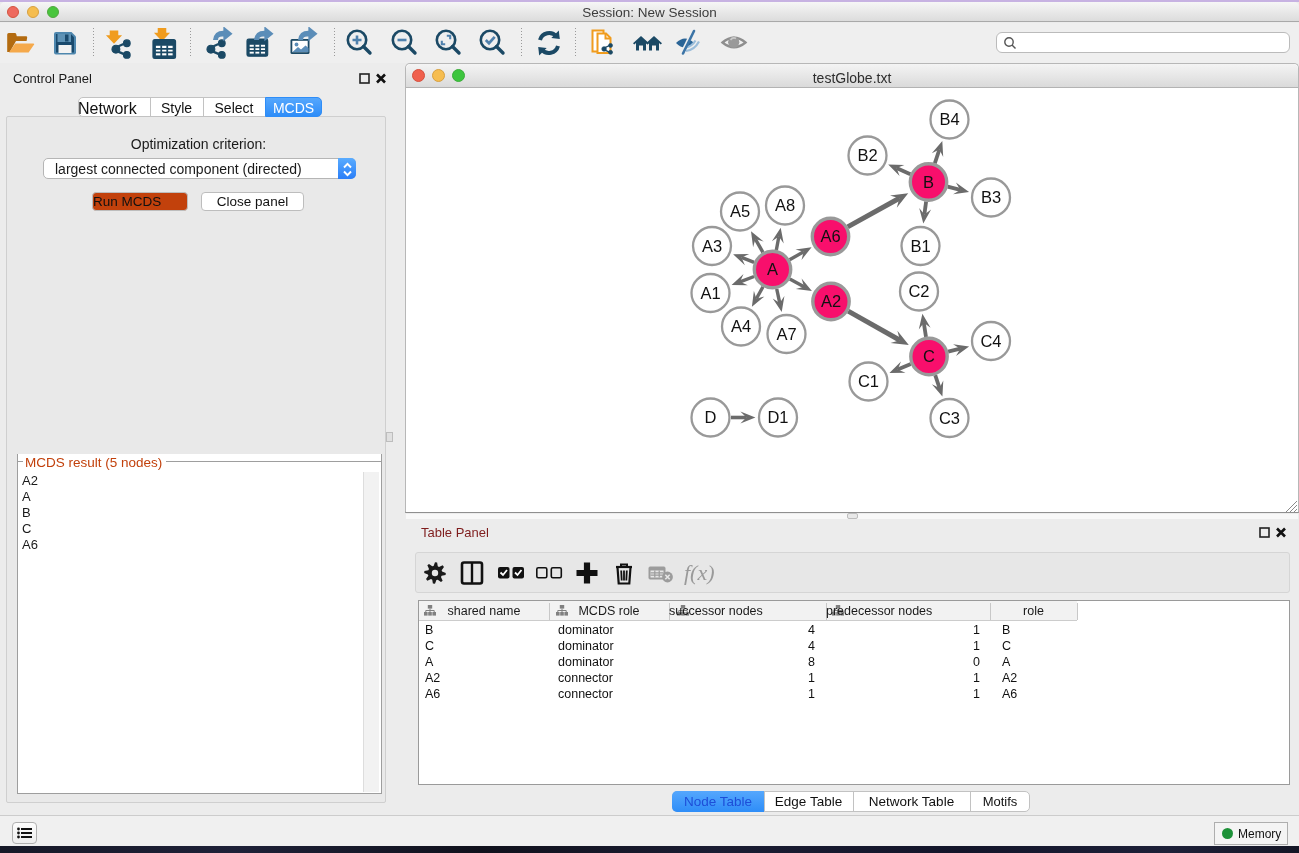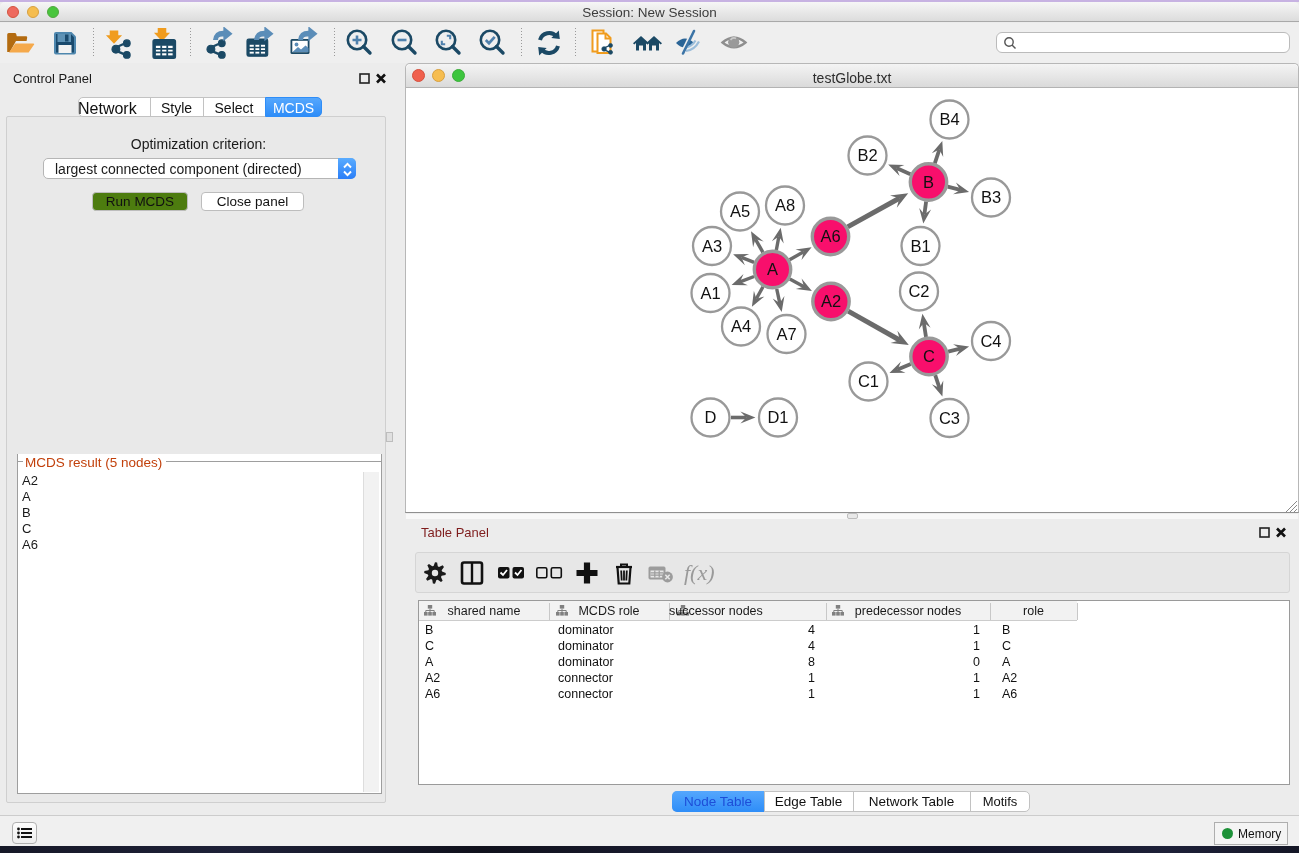--- a/index.html
+++ b/index.html
@@ -186,21 +186,21 @@
 
 <div class="abs" style="left:0px;top:136px;width:397px;text-align:center;font-size:14px;color:#1a1a1a">Optimization criterion:</div>
 <div class="abs" style="left:43px;top:158px;width:313px;height:21px;background:#fff;border:1px solid #b5b5b5;border-radius:5px"></div>
 <div class="abs" style="left:55px;top:161px;font-size:14px;color:#1a1a1a">largest connected component (directed)</div>
 <div class="abs" style="left:338px;top:158px;width:18px;height:21px;background:linear-gradient(#5aacff,#2a7ef8);border-radius:0 5px 5px 0"></div>
 <svg class="abs" style="left:341.5px;top:161.5px" width="11" height="15" viewBox="0 0 11 15">
     <path d="M2 5.5 L5.5 1.8 L9 5.5" stroke="#fff" stroke-width="1.9" fill="none"></path>
     <path d="M2 9.5 L5.5 13.2 L9 9.5" stroke="#fff" stroke-width="1.9" fill="none"></path>
   </svg>
 
-<div class="abs" style="left:92px;top:192px;width:96px;height:19px;background:#4d7c0f;border:1px solid #bdbdbd;border-radius:4px;text-align:center;font-size:13.5px;color:#111;line-height:18px">Run MCDS</div>
+<div class="abs" style="left:92px;top:192px;width:96px;height:19px;background:#c2410c;border:1px solid #bdbdbd;border-radius:4px;text-align:left;font-size:13.5px;color:#111;line-height:18px">Run MCDS</div>
 <div class="abs" style="left:201px;top:192px;width:103px;height:19px;background:#fff;border:1px solid #bdbdbd;border-radius:4px;text-align:center;font-size:13.5px;color:#111;line-height:18px">Close panel</div>
 
 <div class="abs" style="left:17px;top:454px;width:365px;height:340px;background:#fff"></div>
 <div class="abs" style="left:17px;top:454px;width:365px;height:340px;border:1px solid #9e9e9e;border-top:none"></div>
 <div class="abs" style="left:17px;top:461px;width:6px;height:1px;background:#9e9e9e"></div>
 <div class="abs" style="left:166px;top:461px;width:216px;height:1px;background:#9e9e9e"></div>
 <div class="abs" style="left:25px;top:455px;font-size:13.5px;color:#c2410c">MCDS result (5 nodes)</div>
 <div class="abs" style="left:22px;top:473px;font-size:13px;line-height:16px;color:#1a1a1a">A2<br>A<br>B<br>C<br>A6</div>
 <div class="abs" style="left:363px;top:472px;width:16px;height:320px;background:#f2f2f2;border-left:1px solid #ddd"></div>
 
@@ -393,21 +393,21 @@
       <rect x="3.8" y="0" width="4.4" height="3.6"></rect>
       <rect x="0" y="7" width="3.6" height="3.6"></rect>
       <rect x="4.2" y="7" width="3.6" height="3.6"></rect>
       <rect x="8.4" y="7" width="3.6" height="3.6"></rect>
       <path d="M6 3.6 v2 M1.8 7 v-1.5 h8.4 v1.5 M6 5 v2" stroke="#808080" stroke-width="1" fill="none"></path>
     </g>
   </svg>
 <div class="abs" style="left:419px;top:604px;width:130px;text-align:center;font-size:12.5px;color:#1a1a1a">shared name</div>
 <div class="abs" style="left:549px;top:604px;width:120px;text-align:center;font-size:12.5px;color:#1a1a1a">MCDS role</div>
 <div class="abs" style="left:669px;top:604px;width:157px;text-align:left;font-size:12.5px;color:#1a1a1a">successor nodes</div>
-<div class="abs" style="left:826px;top:604px;width:164px;text-align:center;font-size:12.5px;color:#1a1a1a">predecessor nodes</div>
+<div class="abs" style="left:826px;top:604px;width:164px;font-size:12.5px;color:#1a1a1a">predecessor nodes</div>
 <div class="abs" style="left:990px;top:604px;width:87px;text-align:center;font-size:12.5px;color:#1a1a1a">role</div>
 <div class="abs" style="left:425px;top:623px;font-size:12.5px;color:#111">B</div>
 <div class="abs" style="left:558px;top:623px;font-size:12.5px;color:#111">dominator</div>
 <div class="abs" style="left:700px;top:623px;width:115px;text-align:right;font-size:12.5px;color:#111">4</div>
 <div class="abs" style="left:865px;top:623px;width:115px;text-align:right;font-size:12.5px;color:#111">1</div>
 <div class="abs" style="left:1002px;top:623px;font-size:12.5px;color:#111">B</div>
 <div class="abs" style="left:425px;top:639px;font-size:12.5px;color:#111">C</div>
 <div class="abs" style="left:558px;top:639px;font-size:12.5px;color:#111">dominator</div>
 <div class="abs" style="left:700px;top:639px;width:115px;text-align:right;font-size:12.5px;color:#111">4</div>
 <div class="abs" style="left:865px;top:639px;width:115px;text-align:right;font-size:12.5px;color:#111">1</div>

